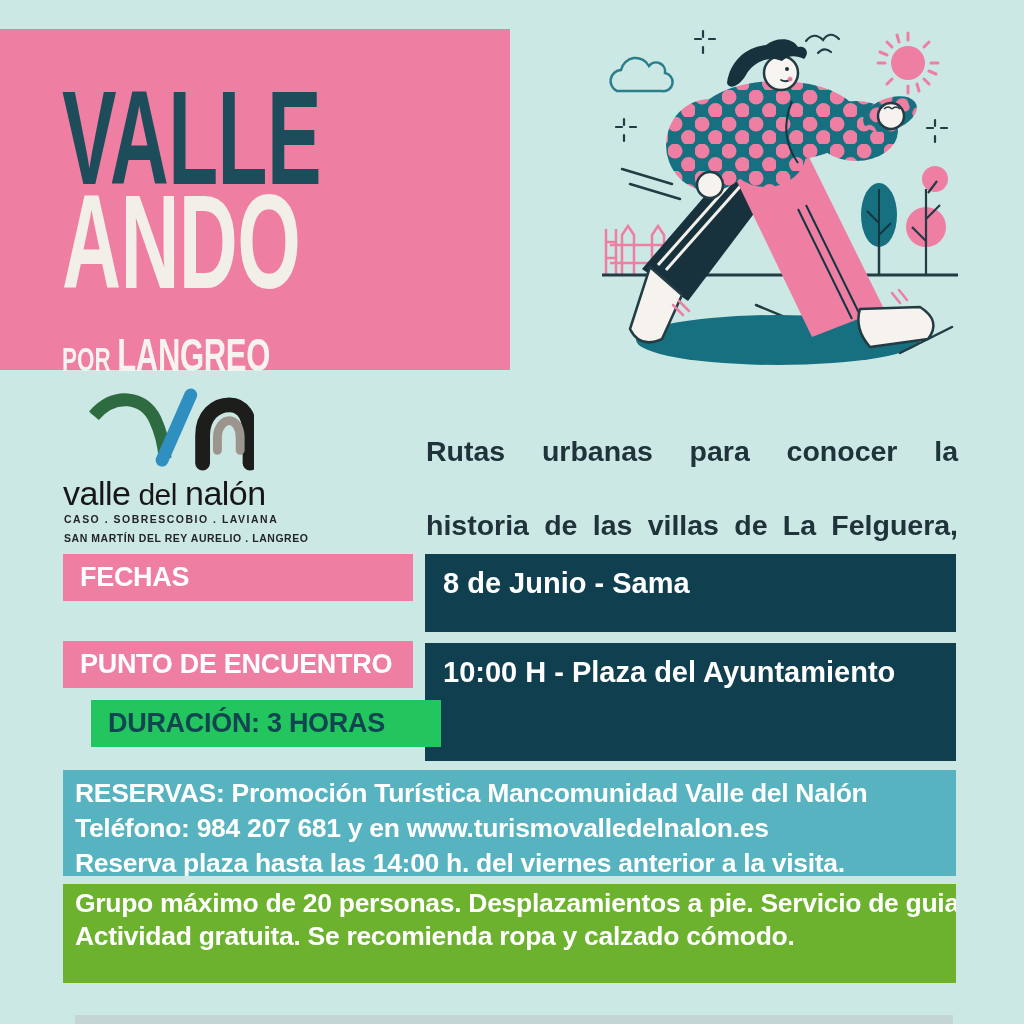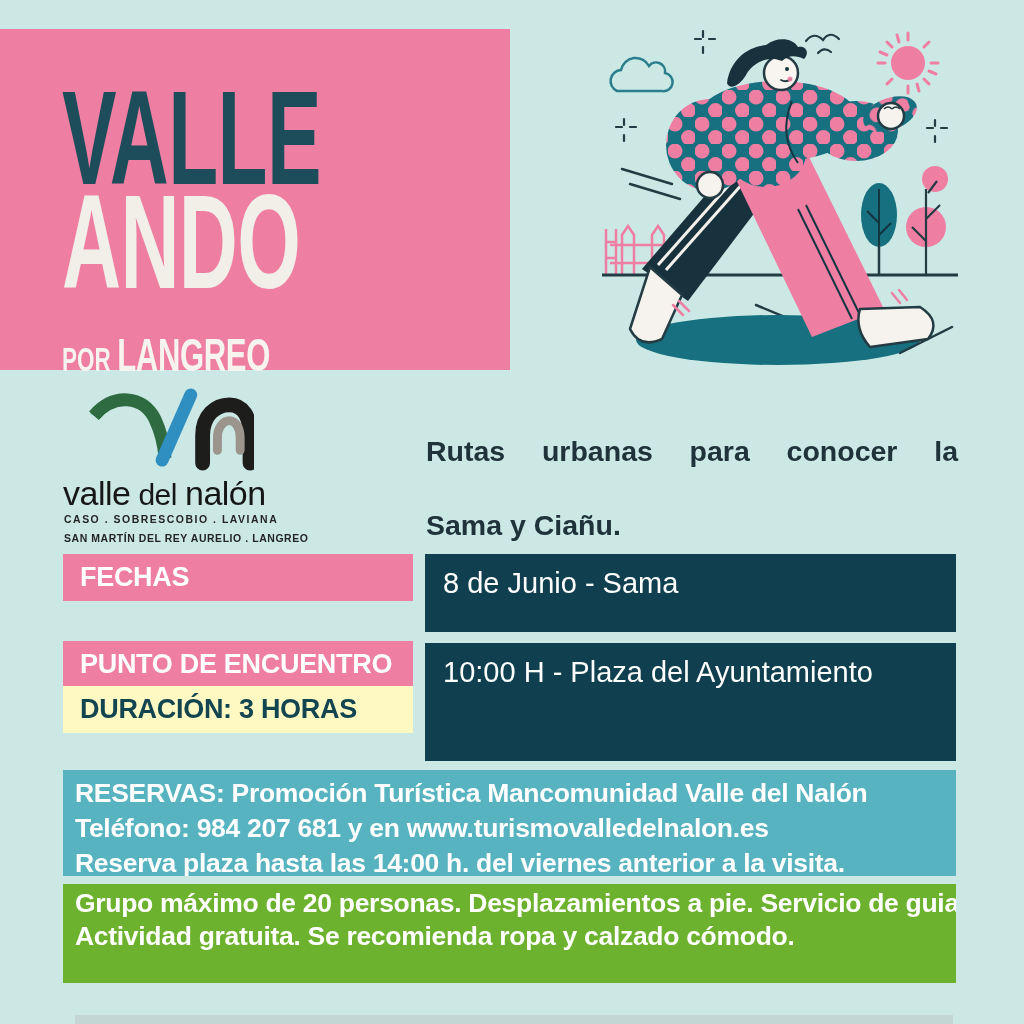--- a/index.html
+++ b/index.html
@@ -36,23 +36,23 @@
         font-size:28.5px;font-weight:700;line-height:38px;}
   .desc-line{display:block;text-align:justify;text-align-last:justify;margin-top:36px;}
   .desc-line.last{text-align-last:left;}
 
   
   .label-bar{position:absolute;left:63px;width:350px;height:47px;background:#ee7ea2;
              color:#ffffff;font-size:27px;font-weight:700;line-height:47px;
              padding-left:17px;box-sizing:border-box;letter-spacing:-0.3px;white-space:nowrap;overflow:hidden;}
   .bar-fechas{top:554px;}
   .bar-punto{top:641px;}
-  .bar-duracion{top:686px;background:#fef9c3;color:#124550;}
+  .bar-duracion{top:700px;background:#22c55e;color:#124550;margin-left:28px;}
   .value-box{position:absolute;left:425px;width:531px;background:#10404f;color:#ffffff;
-             font-size:29px;font-weight:400;padding:13px 0 0 18px;box-sizing:border-box;white-space:nowrap;}
+             font-size:29px;font-weight:700;padding:13px 0 0 18px;box-sizing:border-box;white-space:nowrap;}
   .box-fecha{top:554px;height:78px;}
   .box-punto{top:643px;height:118px;}
 
   
   .reservas{position:absolute;left:63px;top:770px;width:893px;height:106px;background:#57b3bf;
             color:#ffffff;font-weight:700;font-size:26.5px;line-height:35px;
             padding:6px 0 0 12px;box-sizing:border-box;letter-spacing:-0.3px;overflow:hidden;}
   .reservas div{white-space:nowrap;}
   .observ{position:absolute;left:63px;top:884px;width:893px;height:99px;background:#6cb22e;
           color:#ffffff;font-weight:700;font-size:26.5px;line-height:33px;
@@ -214,20 +214,21 @@
     <span class="small">del</span>
     <span class="big">nalón</span>
   </div>
   <div class="logo-sub">
     <div class="l1">CASO . SOBRESCOBIO . LAVIANA</div>
     <div class="l2">SAN MARTÍN DEL REY AURELIO . LANGREO</div>
   </div>
 
   <div class="desc">
     <span class="desc-line">Rutas urbanas para conocer la</span>
+    <span class="desc-line">historia de las villas de La Felguera,</span>
     <span class="desc-line last">Sama y Ciañu.</span>
   </div>
 
   <div class="label-bar bar-fechas">FECHAS</div>
   <div class="value-box box-fecha">8 de Junio - Sama</div>
 
   <div class="label-bar bar-punto">PUNTO DE ENCUENTRO</div>
   <div class="value-box box-punto">10:00 H  - Plaza del Ayuntamiento</div>
 
   <div class="label-bar bar-duracion">DURACIÓN: 3 HORAS</div>

